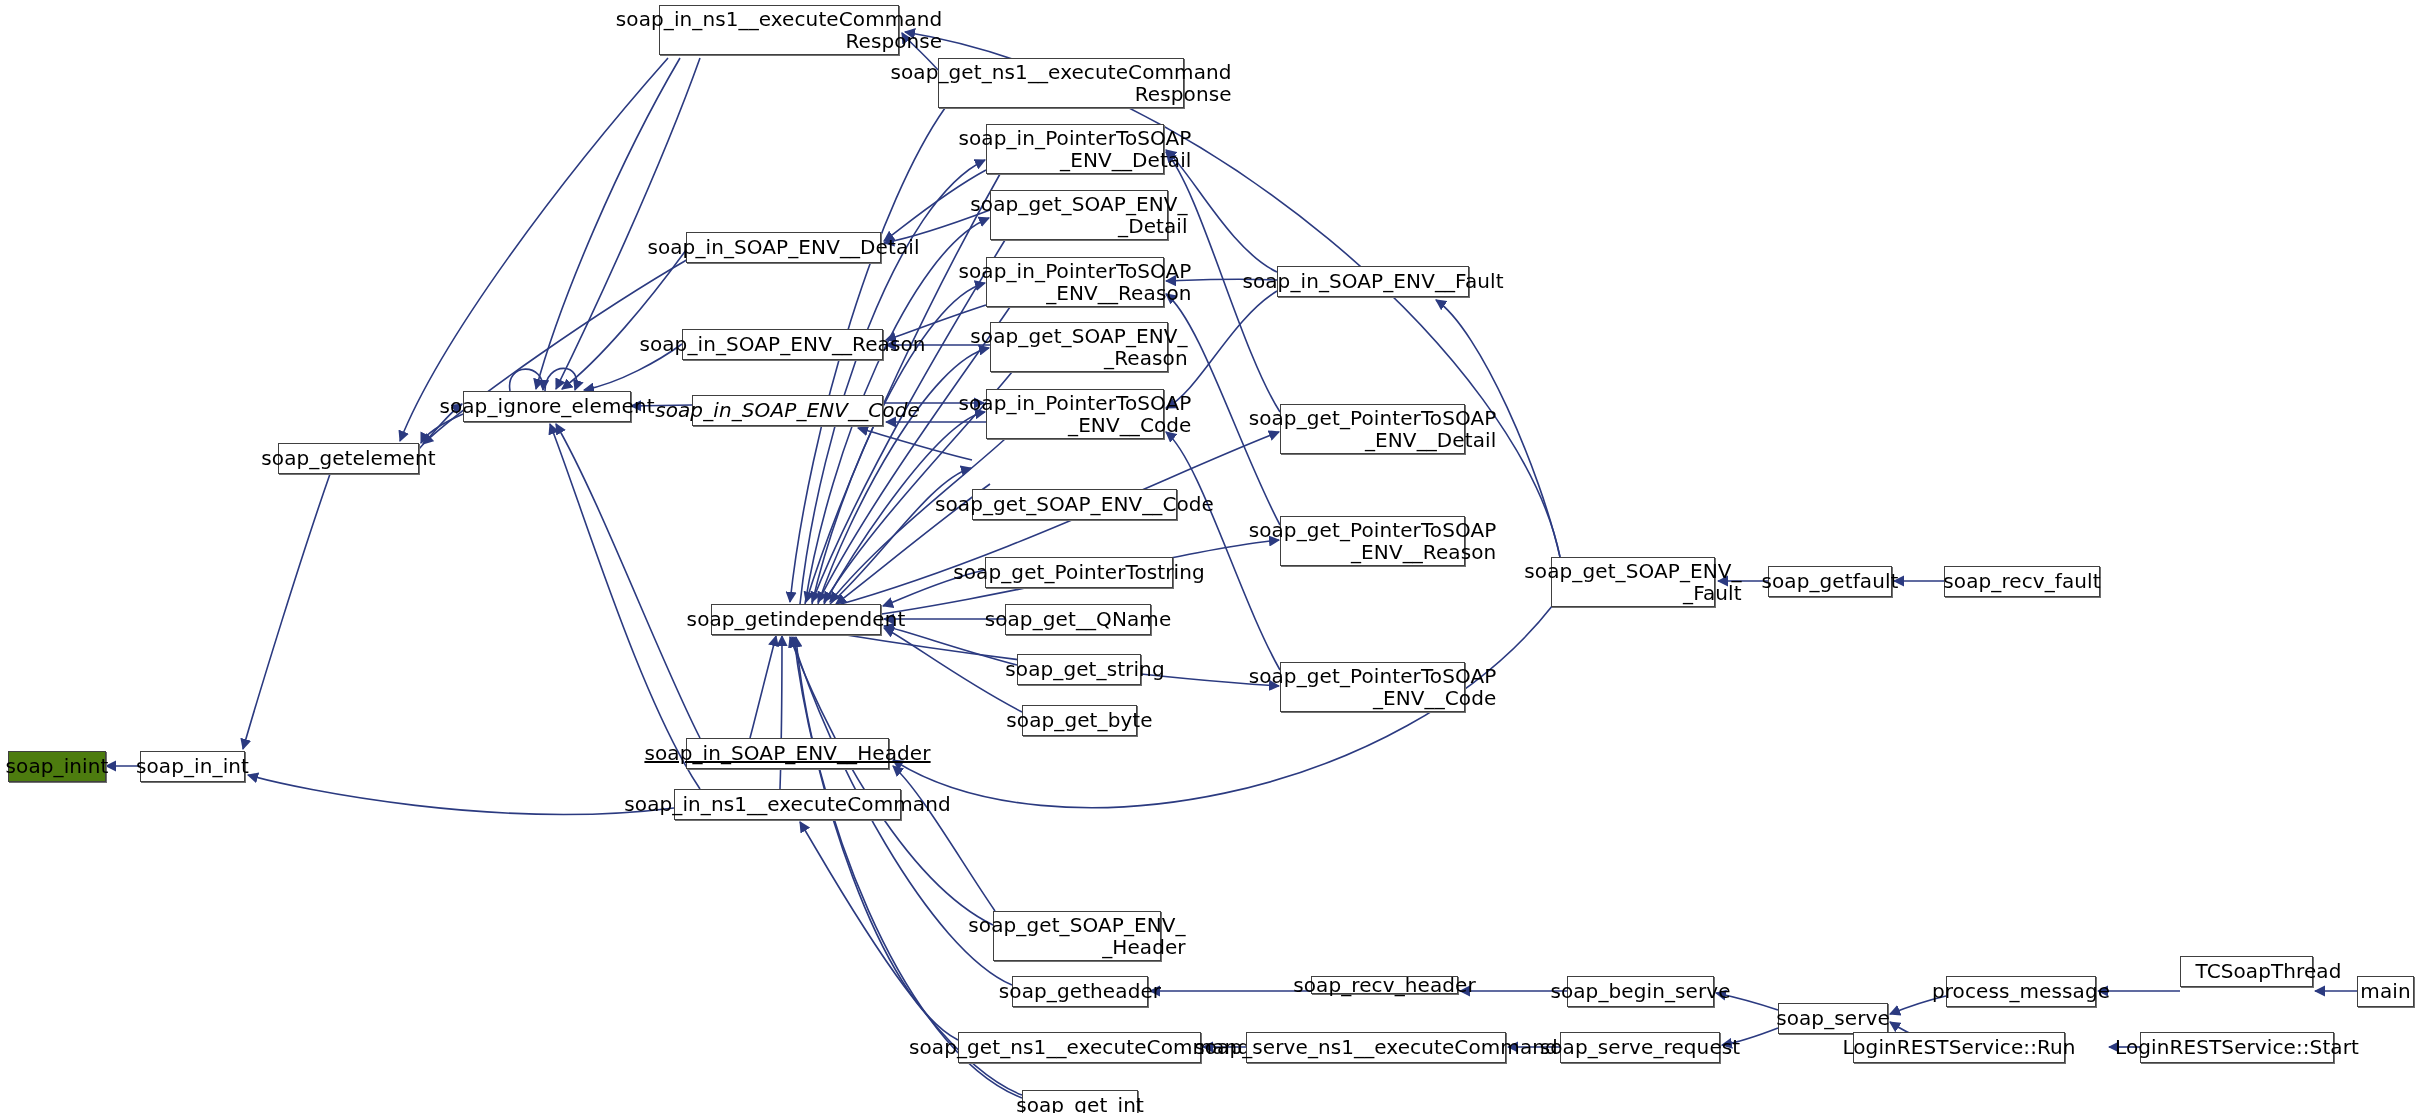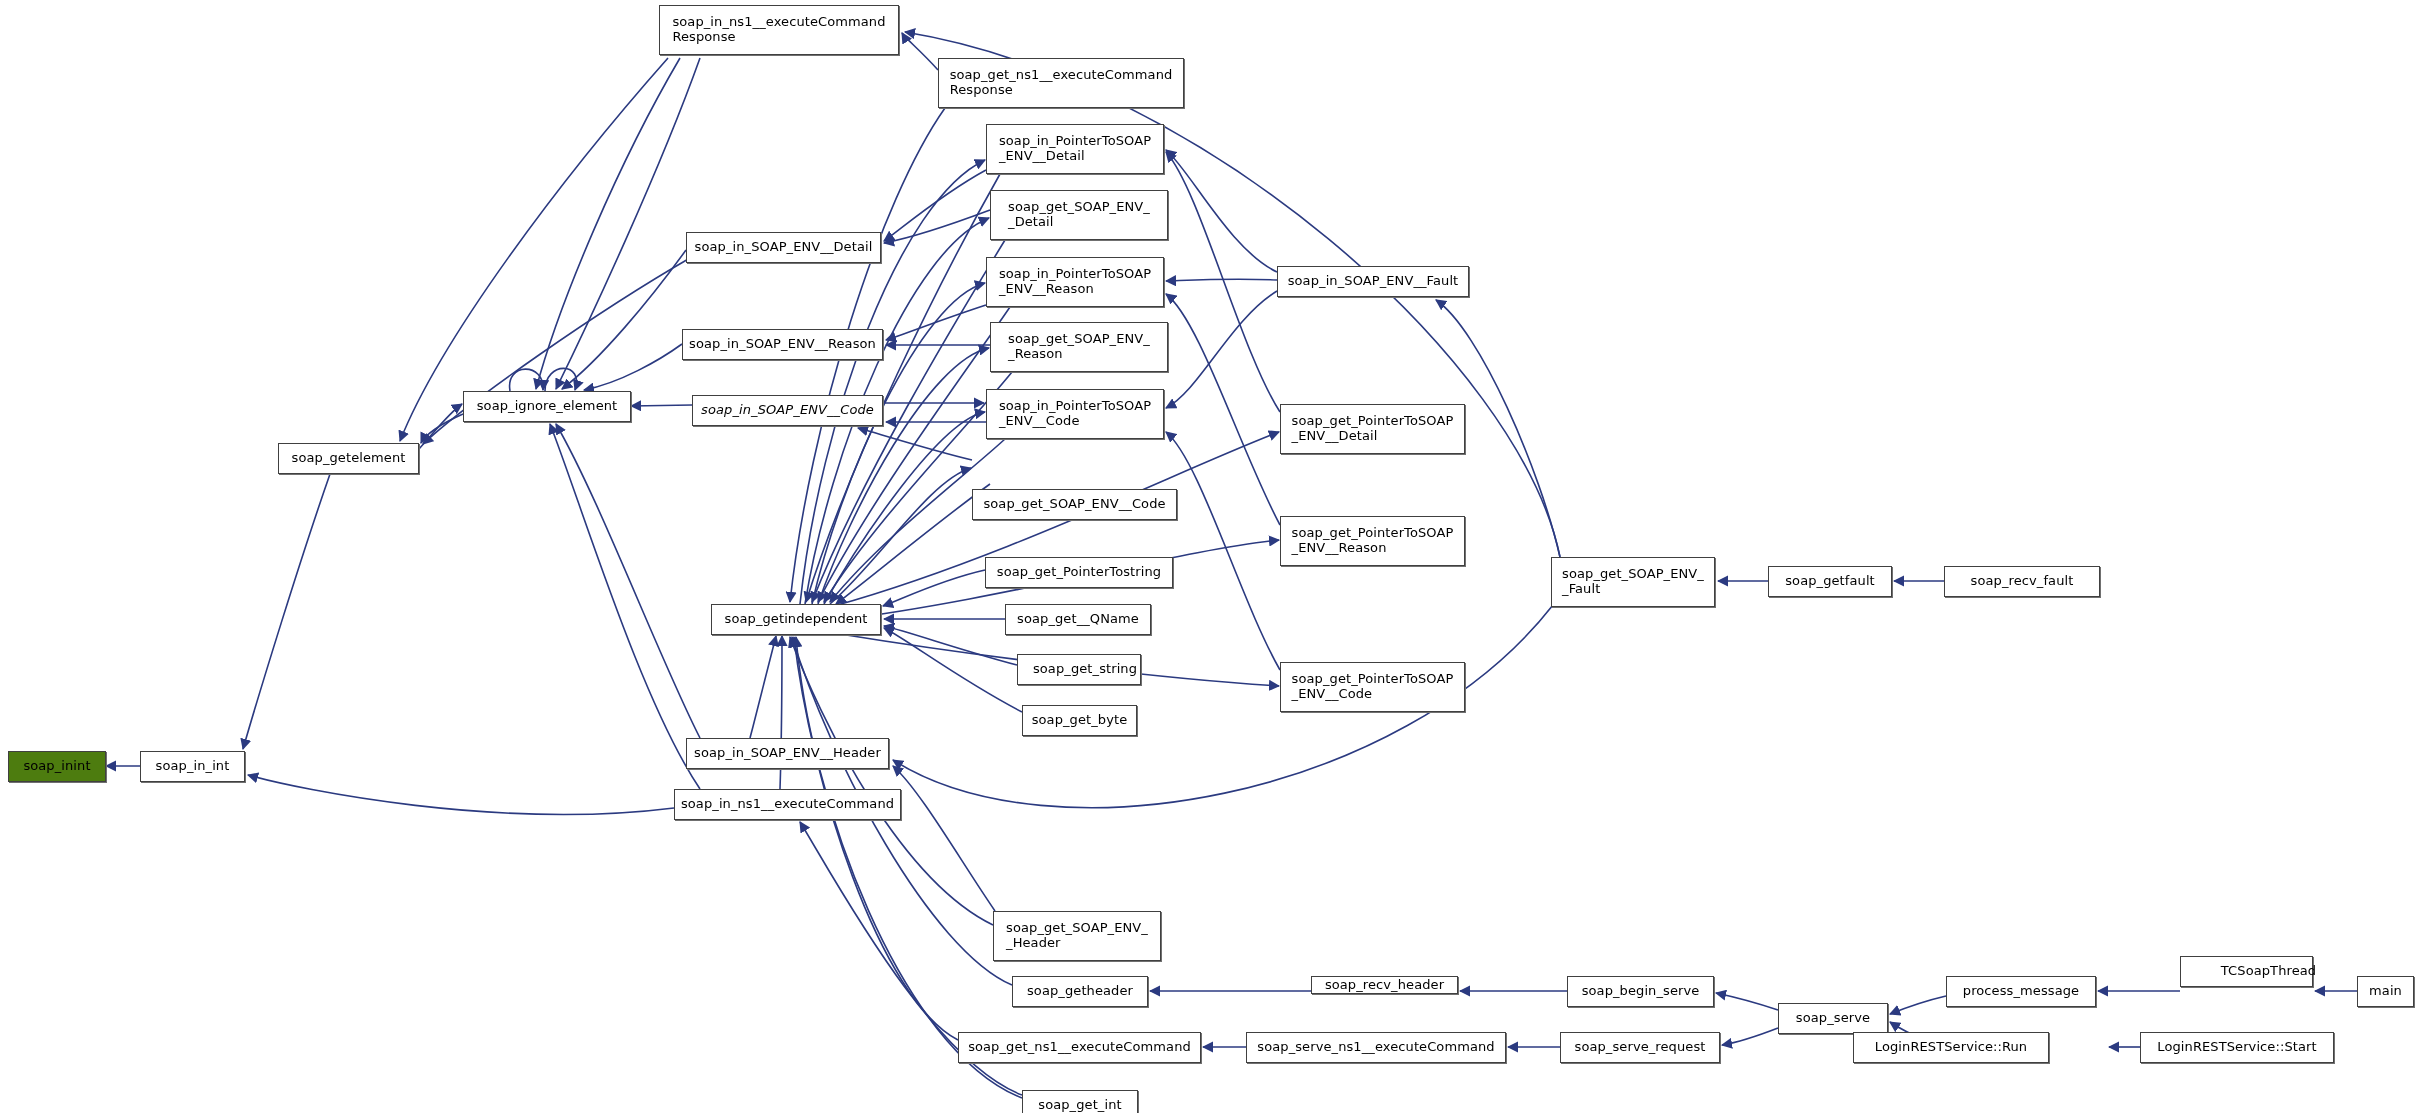--- a/index.html
+++ b/index.html
@@ -25,22 +25,22 @@
   }
   .node {
     position: absolute;
     box-sizing: border-box;
     border: 1px solid #404040;
     background: #ffffff;
     color: #000000;
     display: flex;
     align-items: center;
     justify-content: center;
-    text-align: left;
-    font-size: 13px;
+    text-align: right;
+    font-size: 20px;
     line-height: 1.12;
     letter-spacing: 0.1px;
     white-space: pre-line;
     box-shadow: 1px 1px 0 0 #707070;
     cursor: pointer;
   }
   .node.focus {
     background: #4d7c0f;
   }
   .node span {
@@ -167,31 +167,31 @@
 _Fault</span></div>
       <div class="node" style="left: 1768px; top: 566px; width: 124px; height: 31px;"><span>soap_getfault</span></div>
       <div class="node" style="left: 1944px; top: 566px; width: 156px; height: 31px;"><span>soap_recv_fault</span></div>
       <div class="node" style="left: 985px; top: 557px; width: 188px; height: 31px;"><span>soap_get_PointerTostring</span></div>
       <div class="node" style="left: 711px; top: 604px; width: 170px; height: 31px;"><span>soap_getindependent</span></div>
       <div class="node" style="left: 1005px; top: 604px; width: 146px; height: 31px;"><span>soap_get__QName</span></div>
       <div class="node" style="left: 1017px; top: 654px; width: 124px; height: 31px; padding-left: 12px;"><span>soap_get_string</span></div>
       <div class="node" style="left: 1280px; top: 662px; width: 185px; height: 50px;"><span>soap_get_PointerToSOAP
 _ENV__Code</span></div>
       <div class="node" style="left: 1022px; top: 705px; width: 115px; height: 31px;"><span>soap_get_byte</span></div>
-      <div class="node" style="left: 686px; top: 738px; width: 203px; height: 31px;"><span>soap_in_SOAP_ENV__Header</span></div>
+      <div class="node" style="left: 686px; top: 738px; width: 203px; height: 31px; text-decoration: underline;"><span>soap_in_SOAP_ENV__Header</span></div>
       <div class="node" style="left: 674px; top: 789px; width: 227px; height: 31px;"><span>soap_in_ns1__executeCommand</span></div>
       <div class="node" style="left: 993px; top: 911px; width: 168px; height: 50px;"><span>soap_get_SOAP_ENV_
 _Header</span></div>
       <div class="node" style="left: 1012px; top: 976px; width: 136px; height: 31px;"><span>soap_getheader</span></div>
       <div class="node" style="left: 1311px; top: 976px; width: 147px; height: 18px;"><span>soap_recv_header</span></div>
       <div class="node" style="left: 1567px; top: 976px; width: 147px; height: 31px;"><span>soap_begin_serve</span></div>
       <div class="node" style="left: 1778px; top: 1003px; width: 110px; height: 31px;"><span>soap_serve</span></div>
       <div class="node" style="left: 1946px; top: 976px; width: 150px; height: 31px;"><span>process_message</span></div>
       <div class="node" style="left: 2180px; top: 956px; width: 133px; height: 31px; padding-left: 44px;"><span>TCSoapThread</span></div>
       <div class="node" style="left: 2357px; top: 976px; width: 57px; height: 31px;"><span>main</span></div>
       <div class="node" style="left: 958px; top: 1032px; width: 243px; height: 31px;"><span>soap_get_ns1__executeCommand</span></div>
       <div class="node" style="left: 1246px; top: 1032px; width: 260px; height: 31px;"><span>soap_serve_ns1__executeCommand</span></div>
       <div class="node" style="left: 1560px; top: 1032px; width: 160px; height: 31px;"><span>soap_serve_request</span></div>
-      <div class="node" style="left: 1853px; top: 1032px; width: 196px; height: 31px;"><span>LoginRESTService::Run</span></div>
+      <div class="node" style="left: 1853px; top: 1032px; width: 212px; height: 31px;"><span>LoginRESTService::Run</span></div>
       <div class="node" style="left: 2140px; top: 1032px; width: 194px; height: 31px;"><span>LoginRESTService::Start</span></div>
       <div class="node" style="left: 1022px; top: 1090px; width: 116px; height: 31px;"><span>soap_get_int</span></div>
     </div>
 </div>
 
 </body></html>

